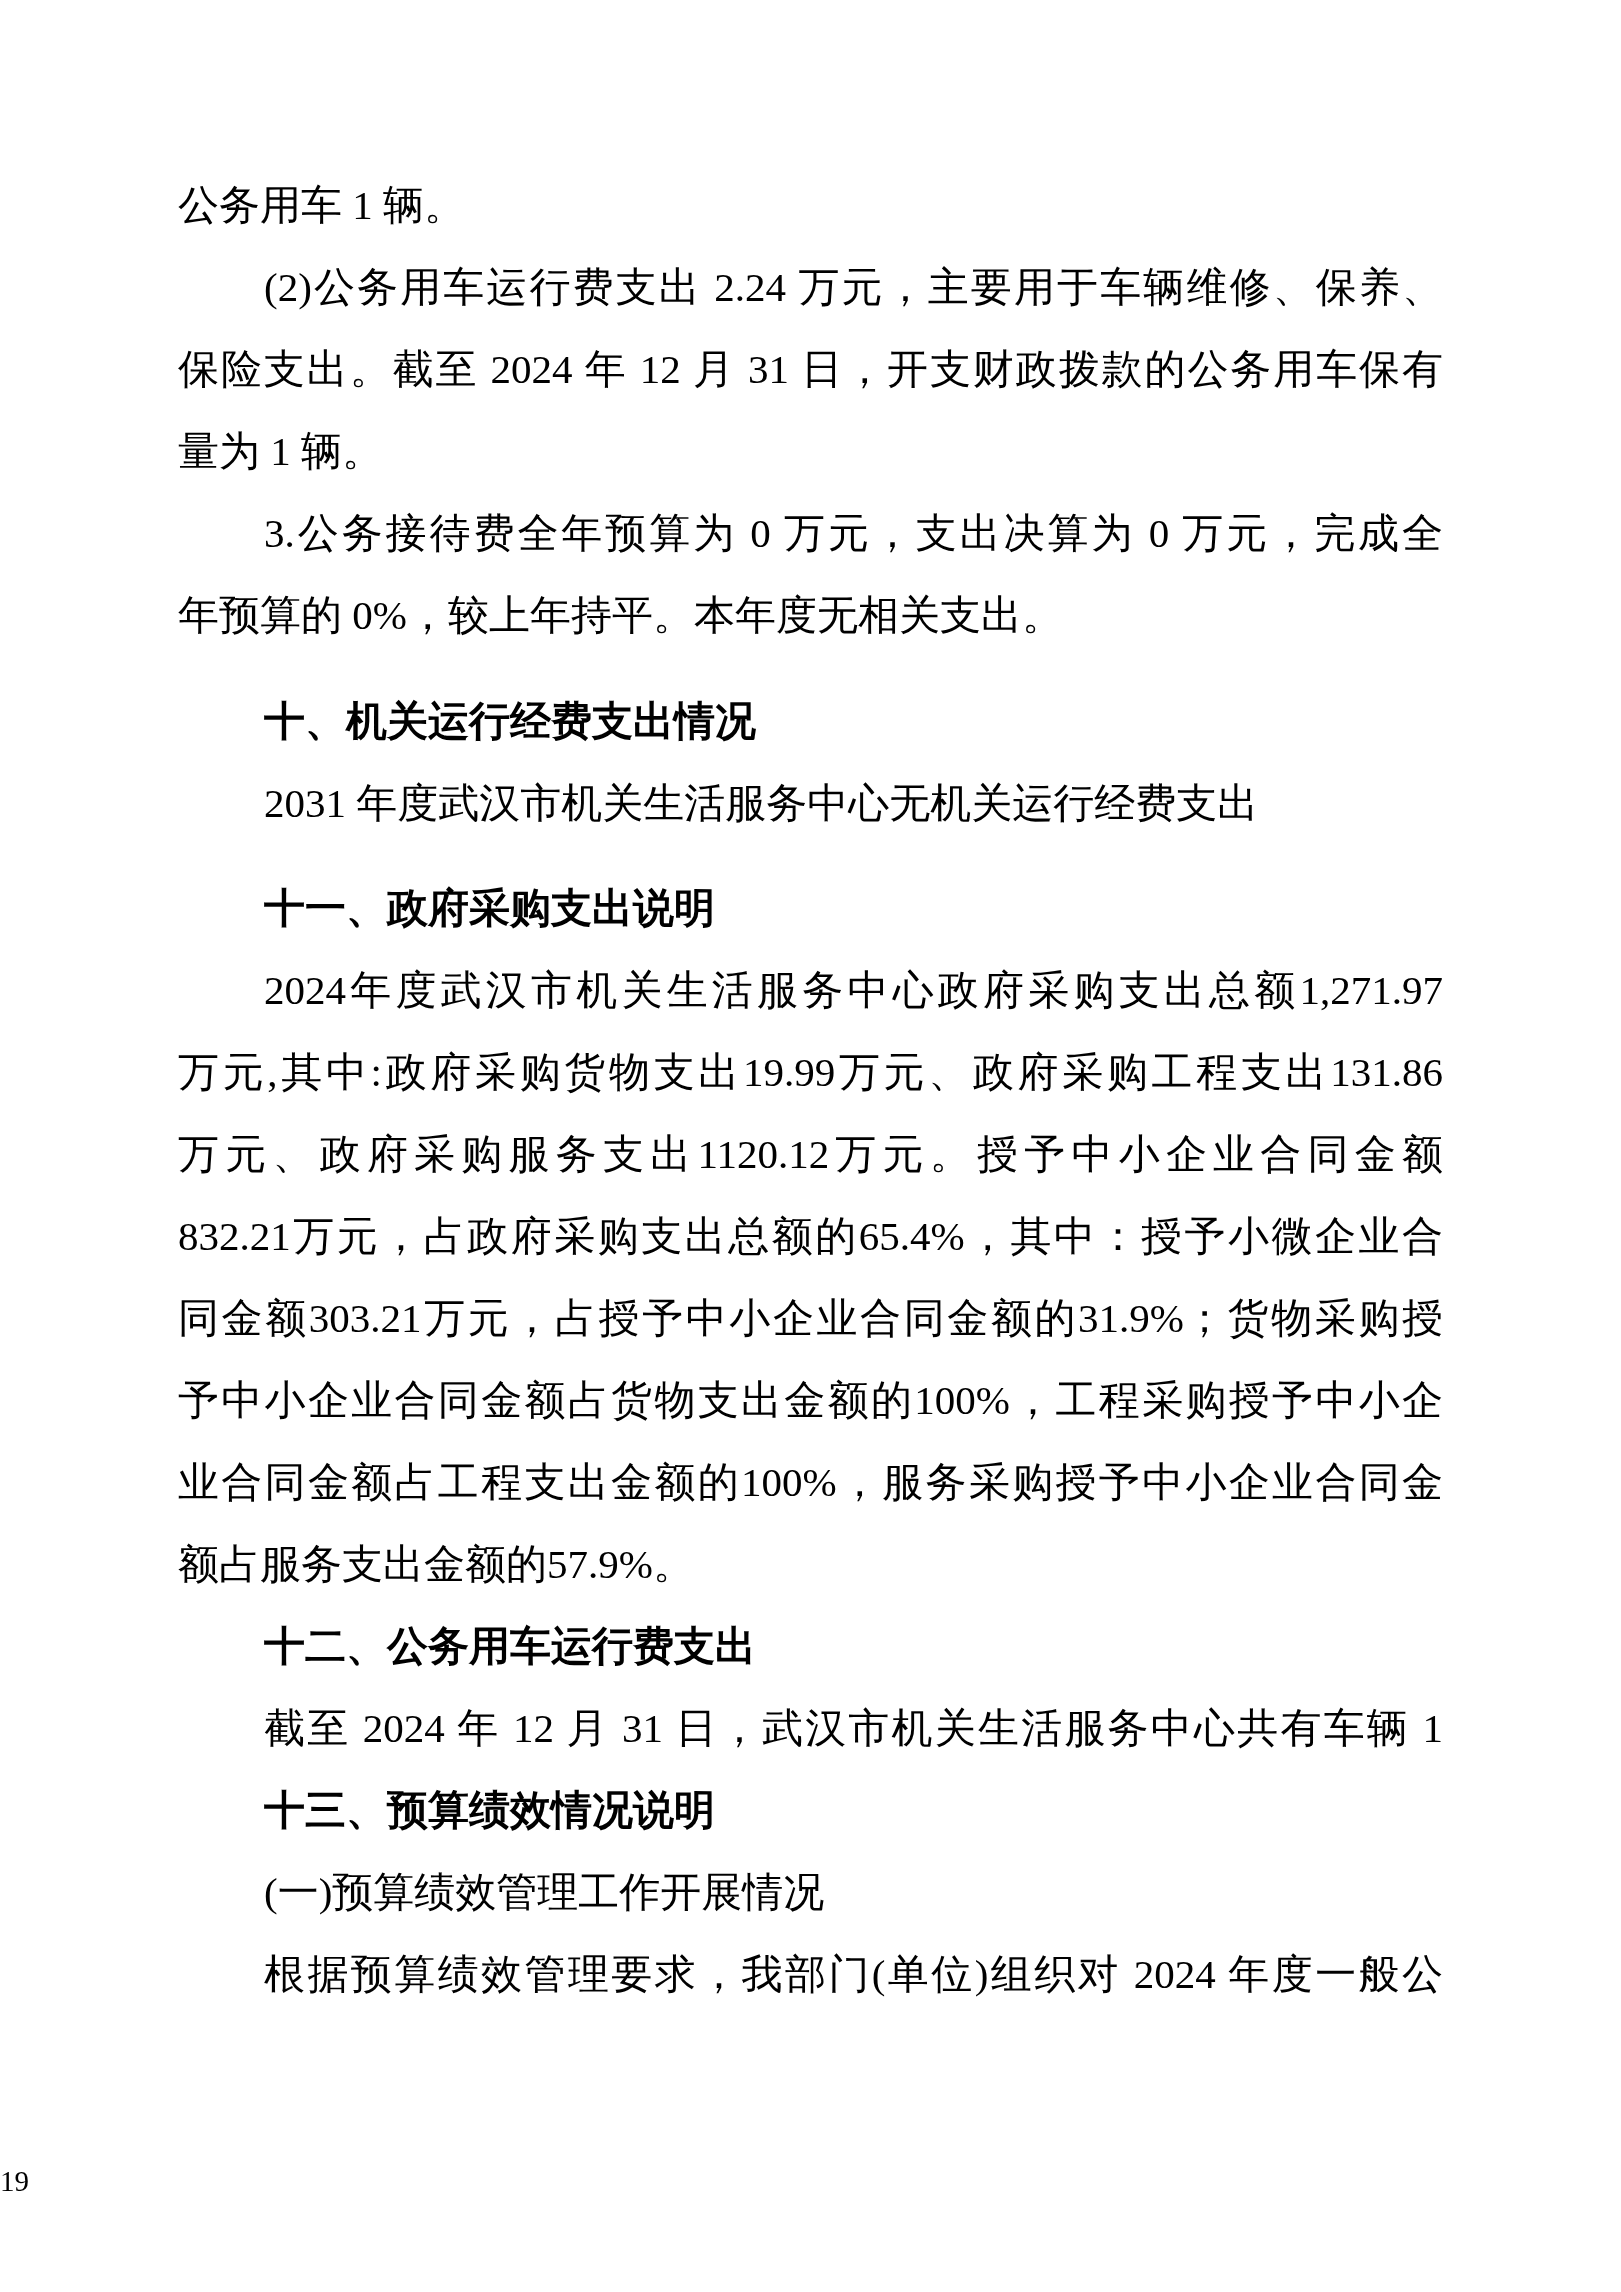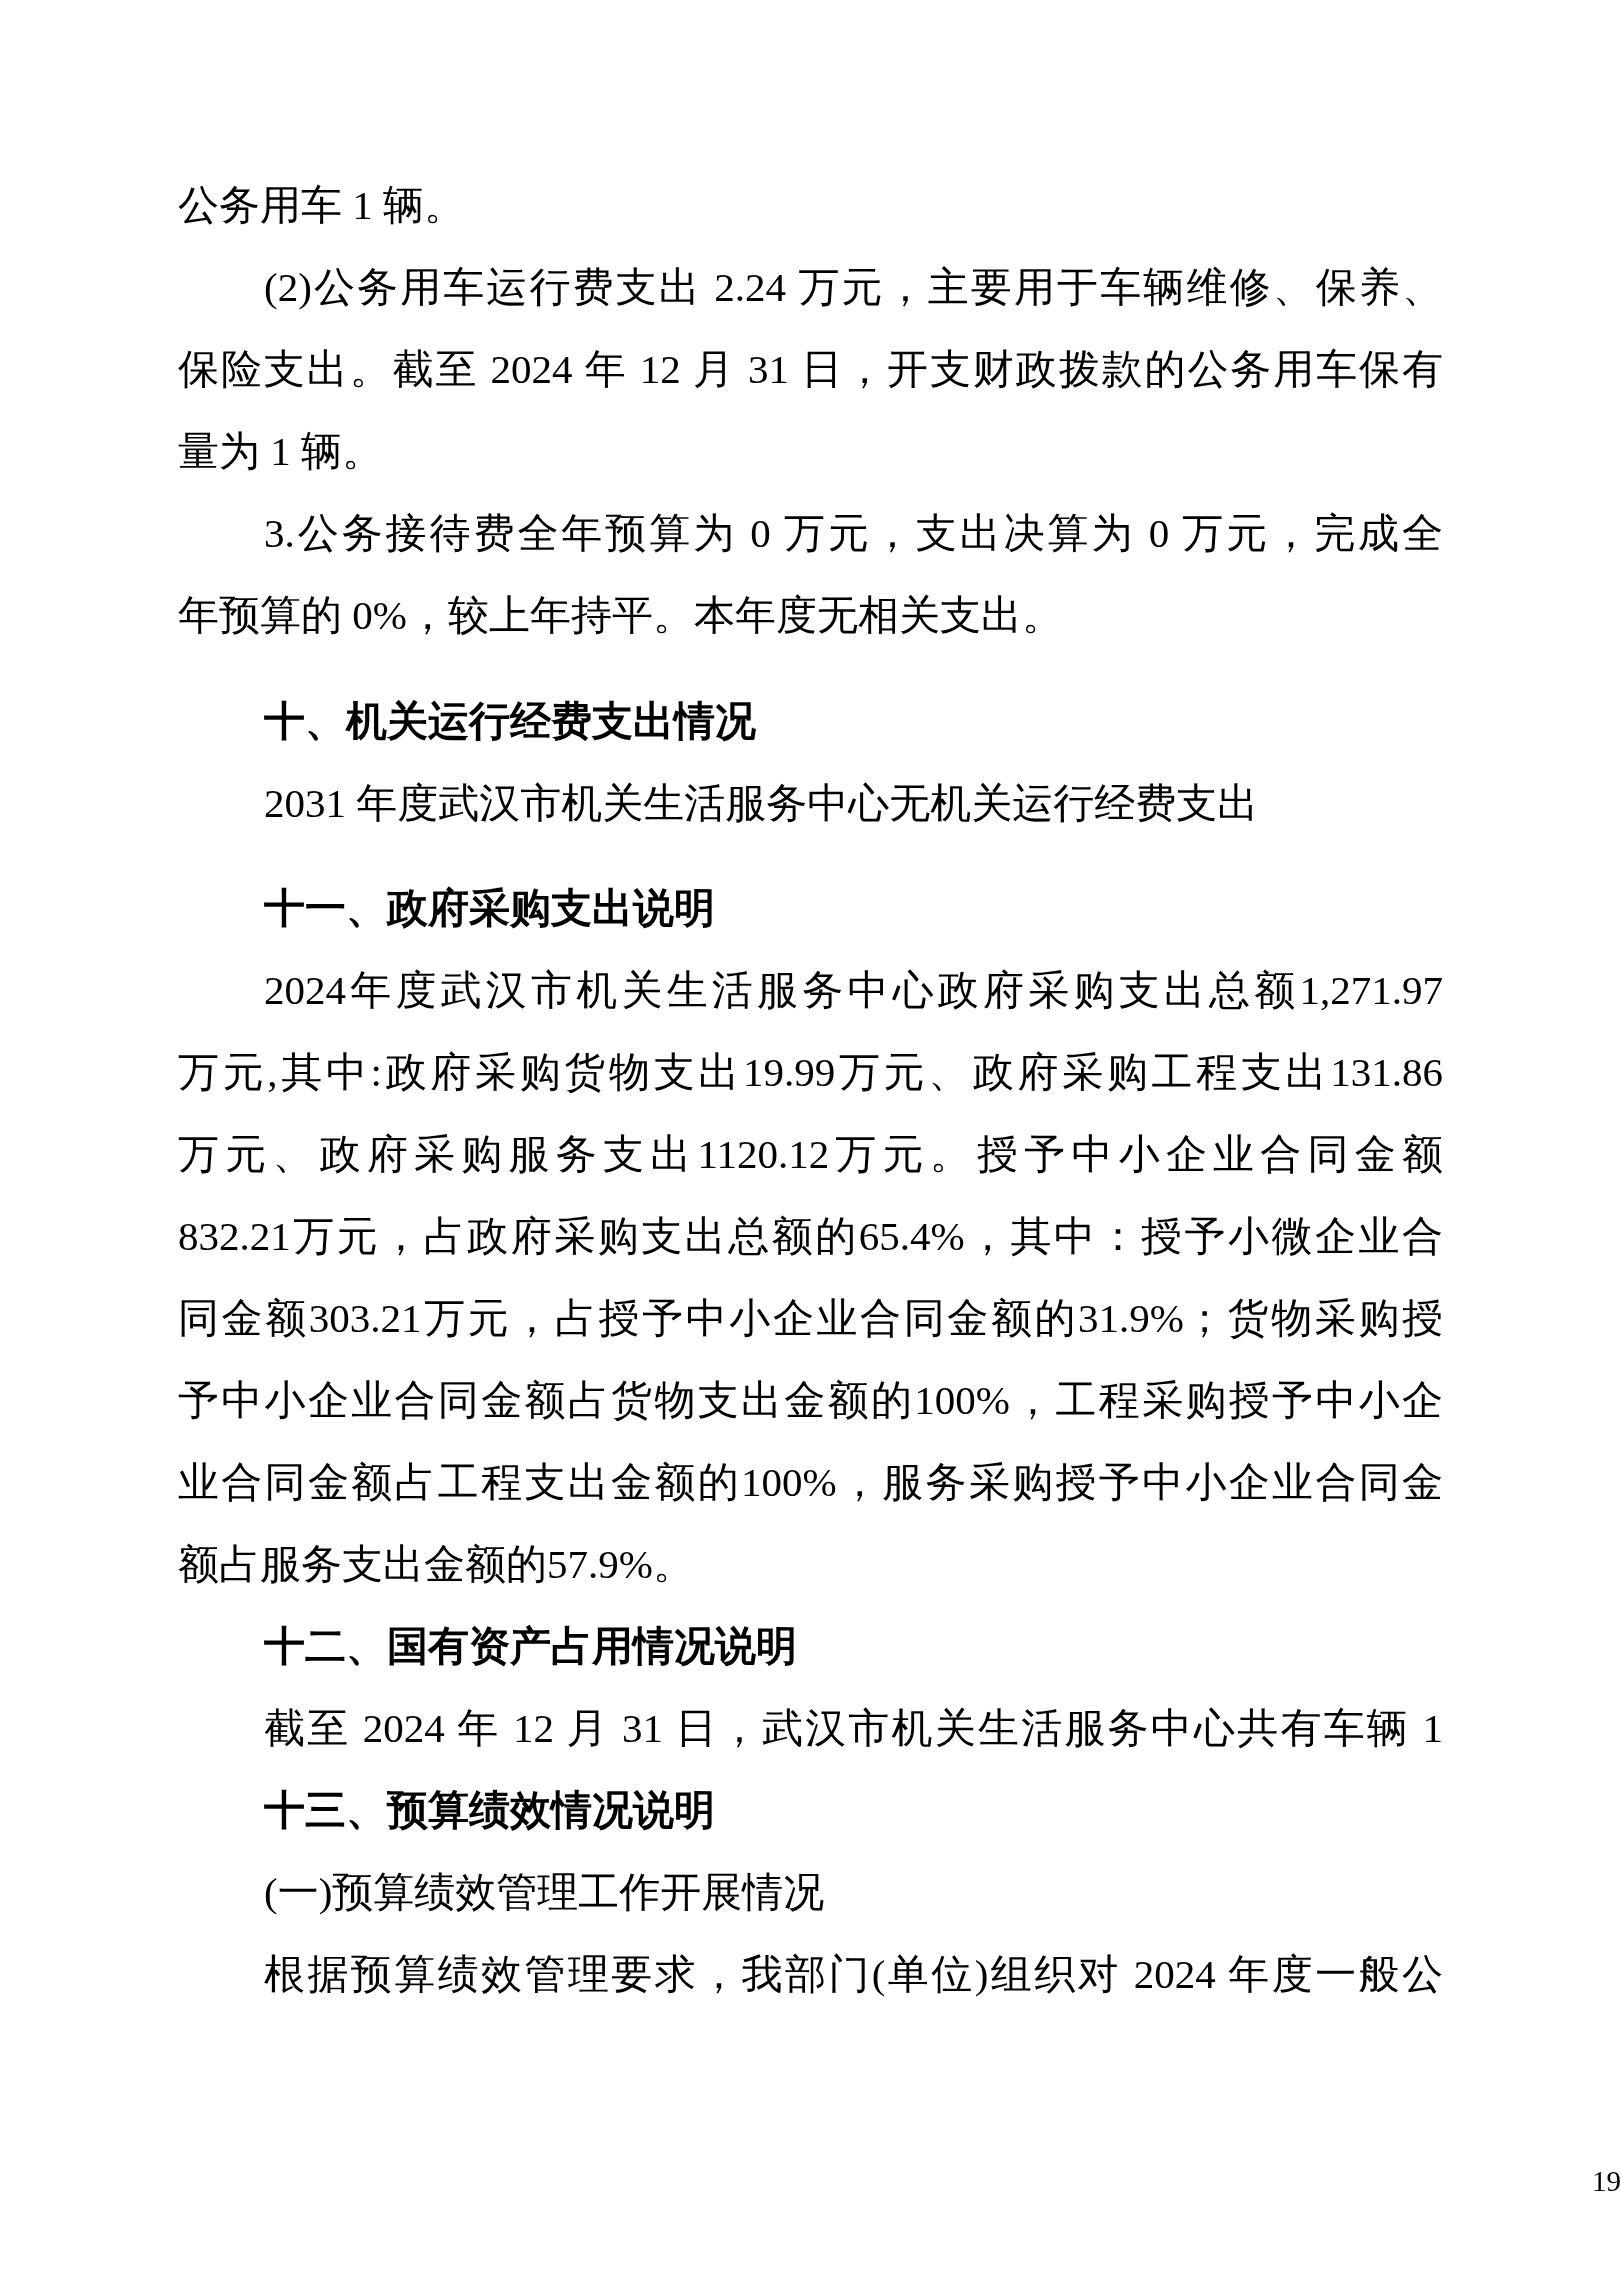--- a/index.html
+++ b/index.html
@@ -45,21 +45,21 @@
     text-align-last: justify;
   }
   .line.space-before {
     margin-top: 23.5px;
   }
   .page-footer {
     position: absolute;
     left: 0;
     top: 2164px;
     width: 100%;
-    text-align: right;
+    text-align: left;
     font-size: 29px;
     line-height: 35px;
     font-family: "Liberation Serif", "DejaVu Serif", serif;
   }
 </style>
 </head>
 <body>
 
 <div class="sheet">
   <main class="text-block">
@@ -73,21 +73,21 @@
       <div class="line body indent">2031 年度武汉市机关生活服务中心无机关运行经费支出</div>
       <div class="line heading indent space-before">十一、政府采购支出说明</div>
       <div class="line body indent justify">2024年度武汉市机关生活服务中心政府采购支出总额1,271.97</div>
       <div class="line body justify">万元,其中:政府采购货物支出19.99万元、政府采购工程支出131.86</div>
       <div class="line body justify">万元、政府采购服务支出1120.12万元。授予中小企业合同金额</div>
       <div class="line body justify">832.21万元，占政府采购支出总额的65.4%，其中：授予小微企业合</div>
       <div class="line body justify">同金额303.21万元，占授予中小企业合同金额的31.9%；货物采购授</div>
       <div class="line body justify">予中小企业合同金额占货物支出金额的100%，工程采购授予中小企</div>
       <div class="line body justify">业合同金额占工程支出金额的100%，服务采购授予中小企业合同金</div>
       <div class="line body">额占服务支出金额的57.9%。</div>
-      <div class="line heading indent">十二、国有资产占用情况说明</div>
+      <div class="line heading indent">十二、公务用车运行费支出</div>
       <div class="line body indent justify">截至 2024 年 12 月 31 日，武汉市机关生活服务中心共有车辆 1</div>
       <div class="line heading indent">十三、预算绩效情况说明</div>
       <div class="line kaiti indent">(一)预算绩效管理工作开展情况</div>
       <div class="line body indent justify">根据预算绩效管理要求，我部门(单位)组织对 2024 年度一般公</div>
     </main>
   <footer class="page-footer">
     <span>19</span>
   </footer>
 </div>
 

